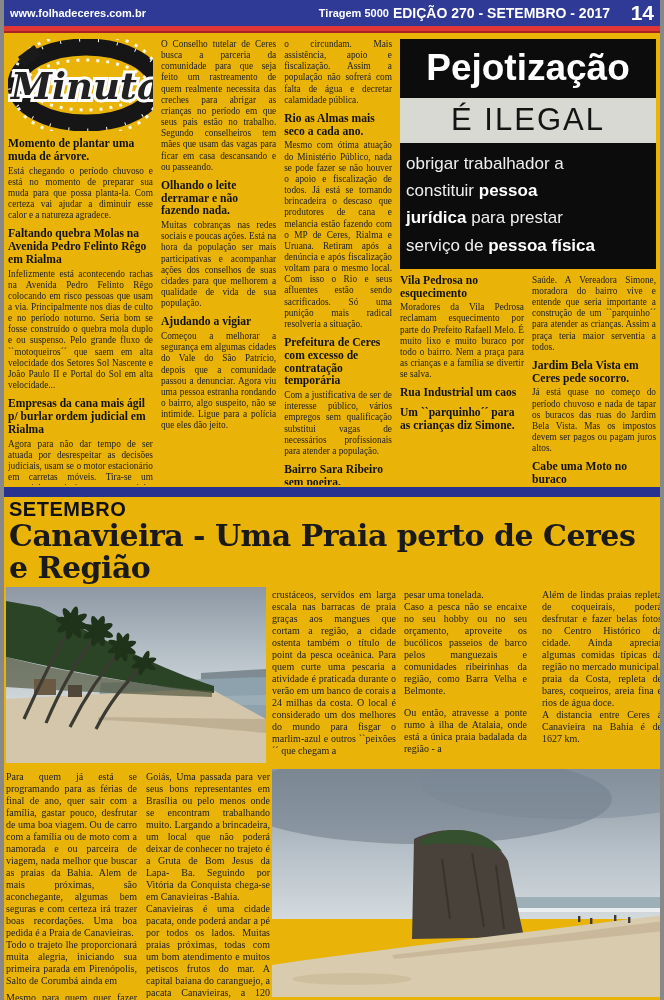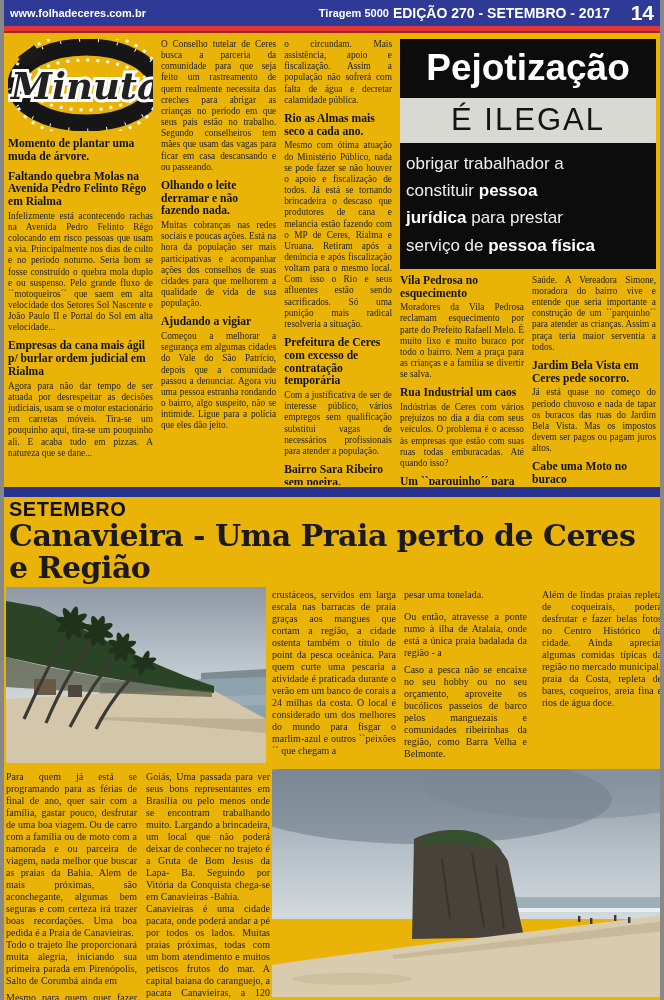--- a/index.html
+++ b/index.html
@@ -74,20 +74,21 @@
     <div class="ncol c1">
       <svg class="logo" viewBox="0 0 156 92">
         <ellipse cx="78" cy="46" rx="70" ry="38" fill="none" stroke="#161616" stroke-width="17"></ellipse>
         <ellipse cx="78" cy="46" rx="77" ry="45" fill="none" stroke="#f6f6f4" stroke-width="3" stroke-dasharray="1 18"></ellipse>
         <ellipse cx="78" cy="46" rx="70" ry="38" fill="none" stroke="#ffffff" stroke-width="3" stroke-dasharray="3 7" transform="translate(0,-13)" opacity="0.9"></ellipse>
         <ellipse cx="78" cy="46" rx="70" ry="38" fill="none" stroke="#ffffff" stroke-width="3" stroke-dasharray="3 7" transform="translate(0,13)" opacity="0.9"></ellipse>
         <path d="M10,18 L26,6 L34,16 L16,28 Z" fill="#1a1a1a"></path>
         <text x="78" y="60" text-anchor="middle" font-family="DejaVu Serif, serif" font-style="italic" font-weight="bold" font-size="37" fill="#222" stroke="#ffffff" stroke-width="6" paint-order="stroke">Minuta</text>
       </svg>
       <div class="nh">Momento de plantar uma muda de árvore.</div>
+      <p class="np">Está chegando o período chuvoso e está no momento de preparar sua muda para que possa planta-la. Com certeza vai ajudar a diminuir esse calor e a natureza agradece.</p>
       <div class="nh">Faltando quebra Molas na Avenida Pedro Felinto Rêgo em Rialma</div>
       <p class="np">Infelizmente está acontecendo rachas na Avenida Pedro Felinto Rêgo colocando em risco pessoas que usam a via. Principalmente nos dias de culto e no período noturno. Seria bom se fosse construído o quebra mola duplo e ou suspenso. Pelo grande fluxo de ``motoqueiros´´ que saem em alta velocidade dos Setores Sol Nascente e João Paulo II e Portal do Sol em alta velocidade...</p>
       <div class="nh">Empresas da cana mais ágil p/ burlar ordem judicial em Rialma</div>
       <p class="np">Agora para não dar tempo de ser atuada por desrespeitar as decisões judiciais, usam se o motor estacionário em carretas móveis. Tira-se um pouquinho aqui, tira-se um pouquinho ali. E acaba tudo em pizzas. A natureza que se dane...</p>
     </div>
 
     <div class="ncol c2">
       <p class="np">O Conselho tutelar de Ceres busca a parceria da comunidade para que seja feito um rastreamento de quem realmente necessita das creches para abrigar as crianças no período em que seus pais estão no trabalho. Segundo conselheiros tem mães que usam das vagas para ficar em casa descansando e ou passeando.</p>
       <div class="nh">Olhando o leite derramar e não fazendo nada.</div>
       <p class="np">Muitas cobranças nas redes sociais e poucas ações. Está na hora da população ser mais participativas e acompanhar ações dos conselhos de suas cidades para que melhorem a qualidade de vida de sua população.</p>
@@ -115,21 +116,20 @@
           <span>constituir </span><b>pessoa</b><br>
           <b>jurídica</b><span> para prestar</span><br>
           <span>serviço de </span><b>pessoa física</b>
         </div>
       </div>
       <div class="rcols">
         <div class="ncol c4">
           <div class="nh">Vila Pedrosa no esquecimento</div>
           <p class="np">Moradores da Vila Pedrosa reclamam esquecimento por parte do Prefeito Rafaell Melo. É muito lixo e muito buraco por todo o bairro. Nem a praça para as crianças e a família se divertir se salva.</p>
           <div class="nh">Rua Industrial um caos</div>
-          <p class="np">Indústrias de Ceres com vários prejuízos no dia a dia com seus veículos. O problema é o acesso às empresas que estão com suas ruas todas emburacadas. Até quando isso?</p>
           <div class="nh">Um ``parquinho´´ para as crianças diz Simone.</div>
 
         </div>
         <div class="ncol c5">
           <p class="np">Saúde. A Vereadora Simone, moradora do bairro vive e entende que seria importante a construção de um ``parquinho´´ para atender as crianças. Assim a praça teria maior serventia a todos.</p>
           <div class="nh">Jardim Bela Vista em Ceres pede socorro.</div>
           <p class="np">Já está quase no começo do período chuvoso e nada de tapar os buracos das ruas do Jardim Bela Vista. Mas os impostos devem ser pagos ou pagam juros altos.</p>
           <div class="nh">Cabe uma Moto no buraco</div>
 
         </div>
@@ -192,26 +192,27 @@
             <ellipse rx="13" ry="3.5" transform="rotate(-70)"></ellipse>
           </g>
       </g>
     </svg>
 
     <div class="colA">
       <p class="tp">crustáceos, servidos em larga escala nas barracas de praia graças aos mangues que cortam a região, a cidade ostenta também o título de point da pesca oceânica. Para quem curte uma pescaria a atividade é praticada durante o verão em um banco de corais a 24 milhas da costa. O local é considerado um dos melhores do mundo para fisgar o marlim-azul e outros ``peixões´´ que chegam a</p>
     </div>
     <div class="colB">
       <p class="tp" style="margin-bottom:0;">pesar uma tonelada.</p>
+      <p class="tp">Caso a pesca não se encaixe no seu hobby ou no seu orçamento, aproveite os bucólicos passeios de barco pelos manguezais e comunidades ribeirinhas da região, como Barra Velha e Belmonte.</p>
       <p class="tp" style="margin-top:10px;">Ou então, atravesse a ponte rumo à ilha de Atalaia, onde está a única praia badalada da região - a</p>
-      <p class="tp">Caso a pesca não se encaixe no seu hobby ou no seu orçamento, aproveite os bucólicos passeios de barco pelos manguezais e comunidades ribeirinhas da região, como Barra Velha e Belmonte.</p>
     </div>
     <div class="colC">
       <p class="tp" style="margin-bottom:0;">Além de lindas praias repleta de coqueirais, poderá desfrutar e fazer belas fotos no  Centro Histórico da cidade. Ainda apreciar algumas comidas típicas da região no mercado municipal.</p>
       <p class="tp" style="margin-bottom:0;">praia da Costa, repleta de bares, coqueiros, areia fina e rios de água doce.</p>
+      <p class="tp">A distancia entre Ceres á Canavieira na Bahia é de 1627 km.</p>
     </div>
 
     <div class="colL">
       <p class="tp" style="margin-bottom:0;">Para quem já está se programando para as férias de final de ano, quer sair com a família, gastar pouco, desfrutar de uma boa viagem. Ou de carro com a família ou de moto com a namorada e ou parceira de viagem, nada melhor que buscar as praias da Bahia. Alem de mais próximas, são aconchegante, algumas  bem seguras e com certeza irá trazer boas recordações. Uma boa pedida é a Praia de Canavieiras.</p>
       <p class="tp">Todo o trajeto lhe proporcionará muita alegria, iniciando sua primeira parada em Pirenópolis, Salto de Corumbá ainda em</p>
       <p class="tp" style="margin-bottom:0;">Mesmo para quem quer fazer um bate volta, poderá fazer voos para o local ( Ver agente de viagem)</p>
     </div>
     <div class="colM">
       <p class="tp" style="margin-bottom:0;">Goiás, Uma passada para ver seus bons representantes em Brasília ou pelo menos onde se encontram trabalhando muito. Largando a brincadeira, um local que não poderá deixar de conhecer no trajeto é a Gruta de Bom Jesus da Lapa- Ba. Seguindo por Vitória da Conquista chega-se em Canavieiras -Bahia.</p>
       <p class="tp">Canavieiras é uma cidade pacata, onde poderá andar a pé por todos os lados. Muitas praias próximas, todas com um bom atendimento e muitos petiscos frutos do mar. A capital baiana do caranguejo, a pacata Canavieiras, a 120 quilômetros de Ilhéus, guarda muitas surpresas. Além dos</p>

